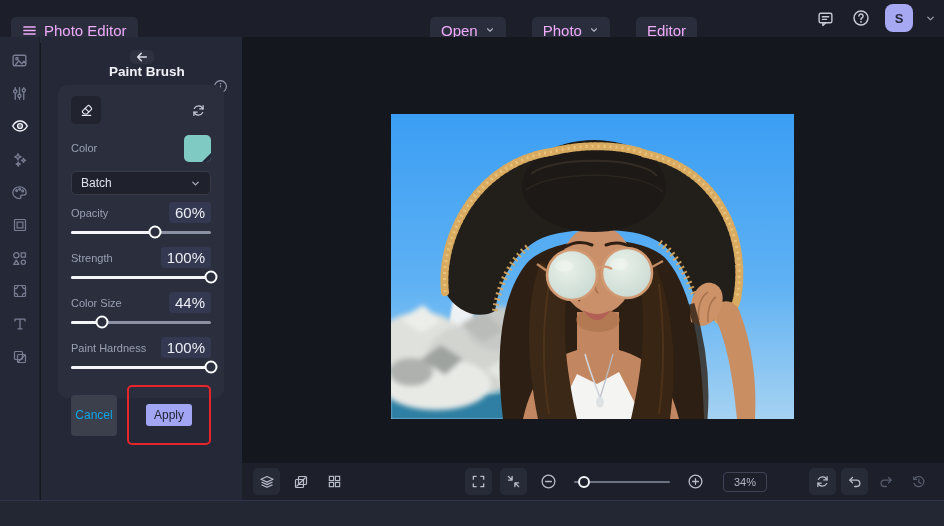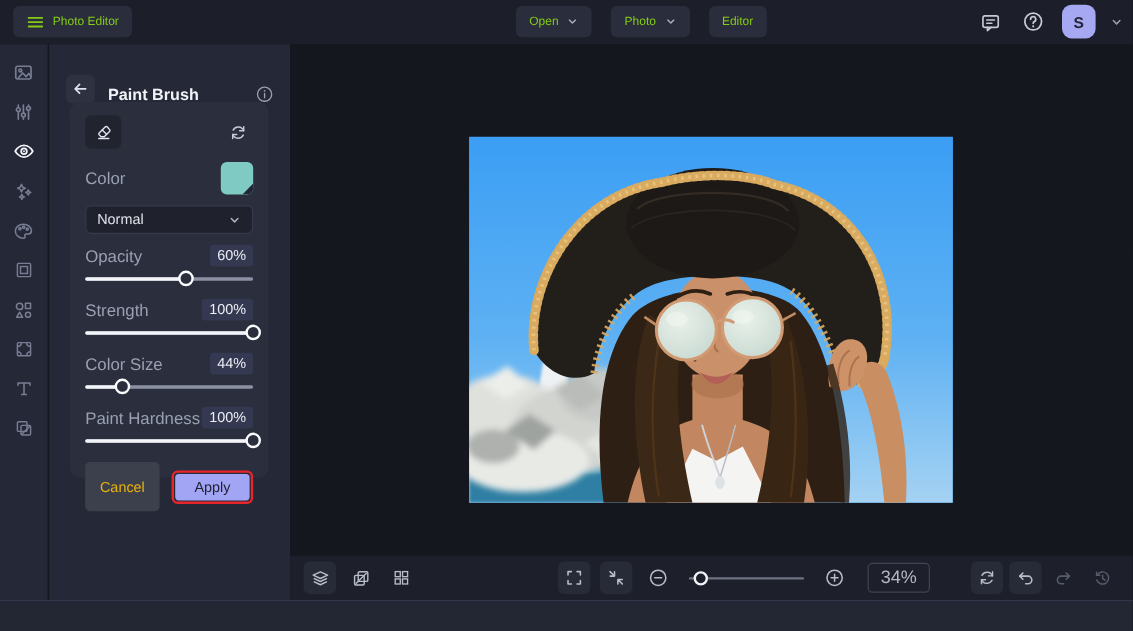--- a/index.html
+++ b/index.html
@@ -2,78 +2,78 @@
 <html><head>
 <meta charset="utf-8">
 <style>
   * { margin:0; padding:0; box-sizing:border-box; }
   html,body { width:944px; height:526px; overflow:hidden; }
   body { font-family:"Liberation Sans", sans-serif; background:#15171e; color:#e8eaf2; }
   #app { position:relative; width:944px; height:526px; background:#15171e; }
 
   
   .topbar { position:absolute; left:0; top:0; width:944px; height:37px; background:#1c1f29; display:flex; align-items:center; }
-  .tb-btn { display:flex; align-items:center; gap:7px; background:#2a2d3b; border-radius:5px; height:26px; padding:0 11px; color:#84cc16; font-size:10px; cursor:pointer; }
+  .tb-btn { display:flex; align-items:center; gap:7px; background:#2a2d3b; border-radius:5px; height:26px; padding:0 11px; color:#f0abfc; font-size:15px; cursor:pointer;margin-top:12px; }
   .tb-btn svg { display:block; }
   .app-btn { position:absolute; left:11px; top:5px; }
-  .center-group { position:absolute; left:430px; top:5px; display:flex; gap:16px; }
+  .center-group { position:absolute; left:430px; top:5px; display:flex; gap:26px;text-decoration:underline; }
   .right-group { position:absolute; right:8px; top:4px; display:flex; align-items:center; gap:12px; }
   .icon-plain { color:#c7cad6; display:flex; align-items:center; justify-content:center; width:24px; height:24px; cursor:pointer; }
   .avatar { width:28px; height:28px; border-radius:8px; background:#a6a8f2; color:#23263a; font-weight:bold; font-size:13px; display:flex; align-items:center; justify-content:center; cursor:pointer; }
   .chev { color:#9ba0b0; }
 
   
   .side-rail { position:absolute; left:0; top:37px; width:40px; height:463px; background:#252837; border-right:1px solid #1e212c; display:flex; flex-direction:column; align-items:center; padding-top:13px; gap:13px; }
   .rail-item { width:26px; height:20px; display:flex; align-items:center; justify-content:center; color:#787d92; cursor:pointer; }
   .rail-item.active { color:#f4f5f9; }
 
   
   .tool-panel { position:absolute; left:41px; top:37px; width:201px; height:463px; background:#252837; }
-  .panel-head { position:absolute; left:14px; top:25px; right:14px; height:24px; display:flex; align-items:flex-end; }
+  .panel-head { position:absolute; left:14px; top:13px; right:14px; height:24px; display:flex; align-items:center;flex-direction:column; }
   .back-btn { width:24px; height:24px; border-radius:5px; background:#2e3140; color:#dfe2ea; display:flex; align-items:center; justify-content:center; cursor:pointer; }
   .panel-title { margin-left:11px; font-size:13.5px; font-weight:bold; color:#f0f2f7; }
   .info-btn { margin-left:auto; color:#9ba0b2; display:flex; cursor:pointer; }
   .card { position:absolute; left:17px; top:48px; width:166px; height:313px; background:#2a2e3d; border-radius:9px; padding:8px 13px; }
   .mode-row { display:flex; justify-content:space-between; align-items:center; height:34px; }
   .sq-btn { width:30px; height:28px; border-radius:5px; background:#21242f; color:#e4e7ef; display:flex; align-items:center; justify-content:center; cursor:pointer; }
   .reset-btn { color:#c6cad6; width:26px; height:26px; display:flex; align-items:center; justify-content:center; cursor:pointer; }
   .color-row { display:flex; justify-content:space-between; align-items:center; height:38px; margin-top:2px; }
-  .lbl { font-size:14px; color:#9aa0b2; }
+  .lbl { font-size:11px; color:#9aa0b2; }
   .swatch { width:27px; height:27px; border-radius:5px; background:#7fcbc3; position:relative; cursor:pointer; overflow:hidden; }
   .swatch::after { content:""; position:absolute; right:0; bottom:0; border-left:9px solid transparent; border-bottom:9px solid #23263a; }
   .dropdown { margin-top:4px; height:24px; background:#1f222d; border:1px solid #363a49; border-radius:5px; display:flex; align-items:center; padding:0 9px; font-size:12px; color:#dfe2ea; cursor:pointer; }
   .dropdown .dd-chev { margin-left:auto; color:#aeb2c2; }
   .slider-group { margin-top:9px; }
   .sl-head { display:flex; justify-content:space-between; align-items:center; height:17px; }
-  .badge { background:#343850; border-radius:3px; font-size:12px; color:#eceef4; padding:2px 6px; }
+  .badge { background:#343850; border-radius:3px; font-size:15px; color:#eceef4; padding:2px 6px; }
   .track-wrap { position:relative; height:16px; margin-top:3px; }
   .track { position:absolute; left:0; right:0; top:7px; height:2.5px; background:#8b90a2; border-radius:2px; }
   .track .fill { position:absolute; left:0; top:0; height:100%; background:#f4f5f8; border-radius:2px; }
   .thumb { position:absolute; top:8px; width:13px; height:13px; border:2.5px solid #fbfcfe; border-radius:50%; background:#2a2e3d; transform:translate(-50%,-50%); cursor:pointer; }
   .btn-row { display:flex; gap:10px; margin-top:10px; align-items:center; }
-  .cancel-btn { flex:1; height:41px; background:#3c404d; color:#eab308; border:none; border-radius:4px; font-size:12px; font-family:inherit; cursor:pointer; }
-  .apply-wrap { flex:1; border:2px solid #a21caf; border-radius:5px; padding:1px; }
+  .cancel-btn { flex:1; height:41px; background:#3c404d; color:#0ea5e9; border:none; border-radius:4px; font-size:12px; font-family:inherit; cursor:pointer; }
+  .apply-wrap { flex:1; border:2px solid #a21caf; border-radius:5px; padding:17px; }
   .apply-btn { width:100%; height:22px; background:#a2a5f3; color:#1e2130; border:none; border-radius:3px; font-size:12px; font-family:inherit; cursor:pointer; }
 
   
   .canvas { position:absolute; left:242px; top:37px; width:702px; height:426px; background:#15171e; }
   .photo { position:absolute; left:149px; top:77px; width:403px; height:305px; background:#4aa6f0; }
   .photo svg { display:block; }
 
   
   .bottom-toolbar { position:absolute; left:242px; top:463px; width:702px; height:37px; background:#1d202b; display:flex; align-items:center; }
   .bt-btn { width:27px; height:27px; border-radius:5px; display:flex; align-items:center; justify-content:center; color:#b9bdca; cursor:pointer; }
   .bt-btn.bg { background:#272a37; }
   .bt-btn.dim { color:#575c6d; }
   .bt-left { position:absolute; left:11px; display:flex; gap:7px; }
   .bt-center { position:absolute; left:223px; display:flex; align-items:center; gap:8px; }
   .zoom-slider { position:relative; width:96px; height:16px; margin:0 4px; }
   .zoom-slider .ztrack { position:absolute; left:0; right:0; top:7px; height:2px; background:#6e7384; border-radius:2px; }
   .zoom-slider .zthumb { position:absolute; top:8px; width:12px; height:12px; border:2.5px solid #f2f3f7; border-radius:50%; background:#1d202b; transform:translate(-50%,-50%); cursor:pointer; }
-  .zoom-badge { border:1px solid #3f4354; border-radius:4px; color:#b3b7c4; font-size:15px; padding:3px 10px; margin-left:6px; }
+  .zoom-badge { border:1px solid #3f4354; border-radius:4px; color:#b3b7c4; font-size:11px; padding:3px 10px; margin-left:6px; }
   .bt-right { position:absolute; right:12px; display:flex; gap:5px; }
 
   
   .footer { position:absolute; left:0; top:500px; width:944px; height:26px; background:#232633; border-top:1px solid #32364a; }
 </style>
 </head>
 <body>
 
 <div id="app">
 
@@ -230,21 +230,21 @@
             </svg>
         </div>
       </div>
 
       <div class="color-row">
         <span class="lbl">Color</span>
         <div class="swatch" style="background: rgb(127, 203, 195);"></div>
       </div>
 
       <div class="dropdown">
-        <span>Normal</span>
+        <span>Batch</span>
         <svg class="dd-chev" width="11" height="11" viewBox="0 0 16 16" fill="none" stroke="currentColor" stroke-width="1.8" stroke-linecap="round" stroke-linejoin="round">
             <path d="M4 6l4 4 4-4"></path>
           </svg>
       </div>
 
       <div class="slider-group">
         <div class="sl-head">
           <span class="lbl">Opacity</span>
           <span class="badge">60%</span>
         </div>

